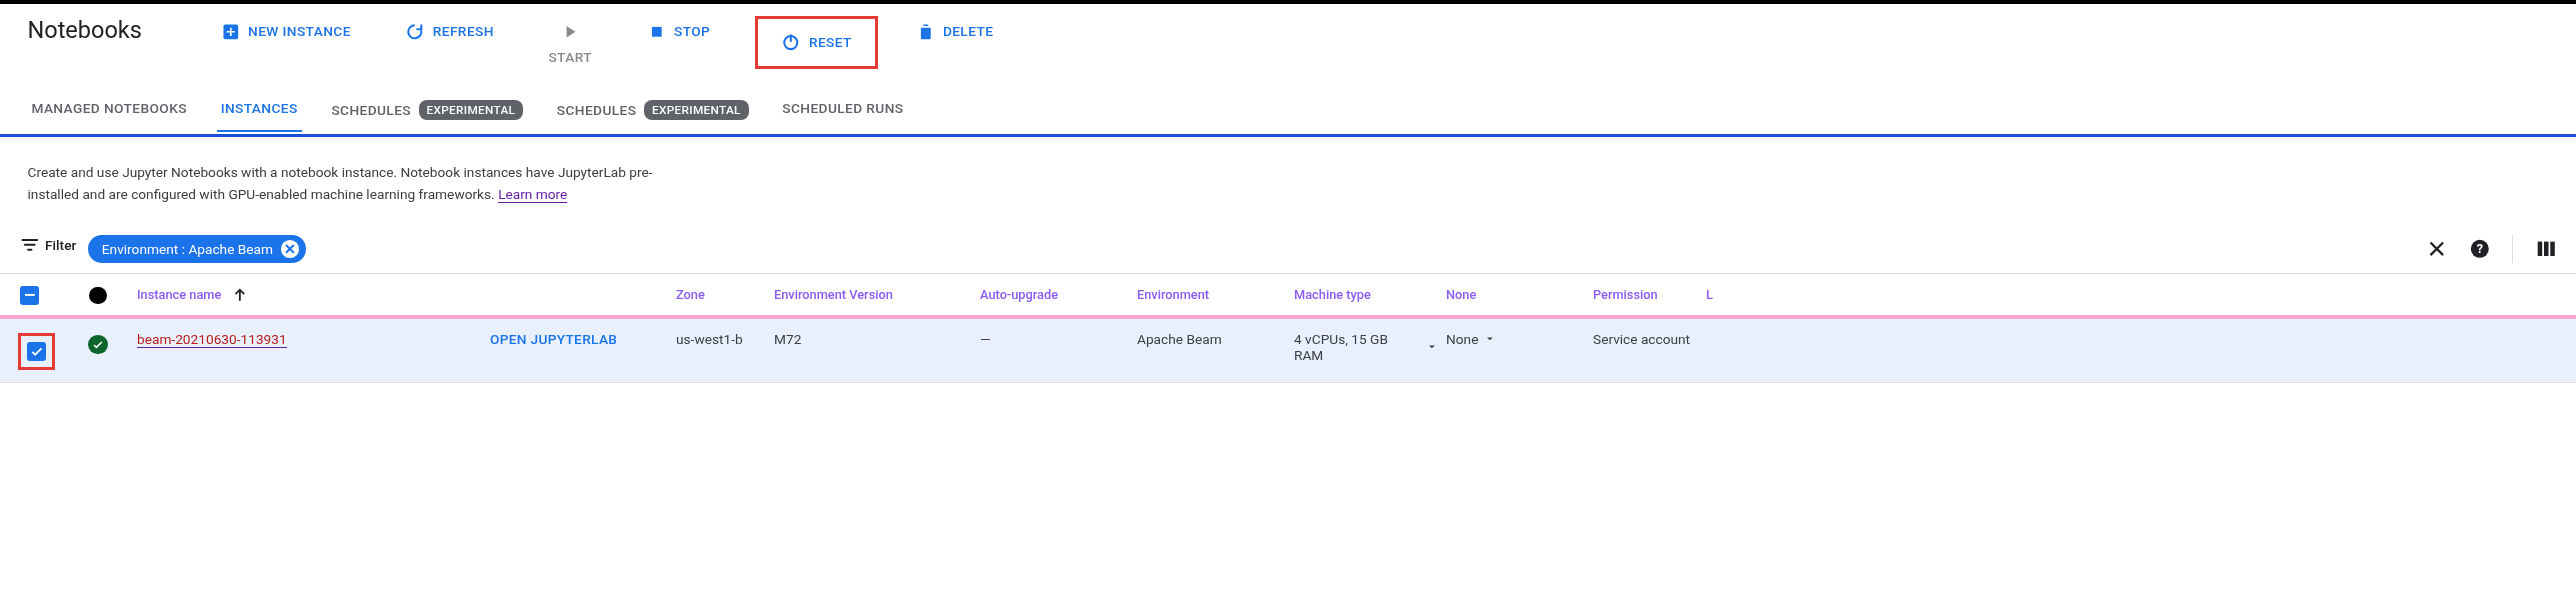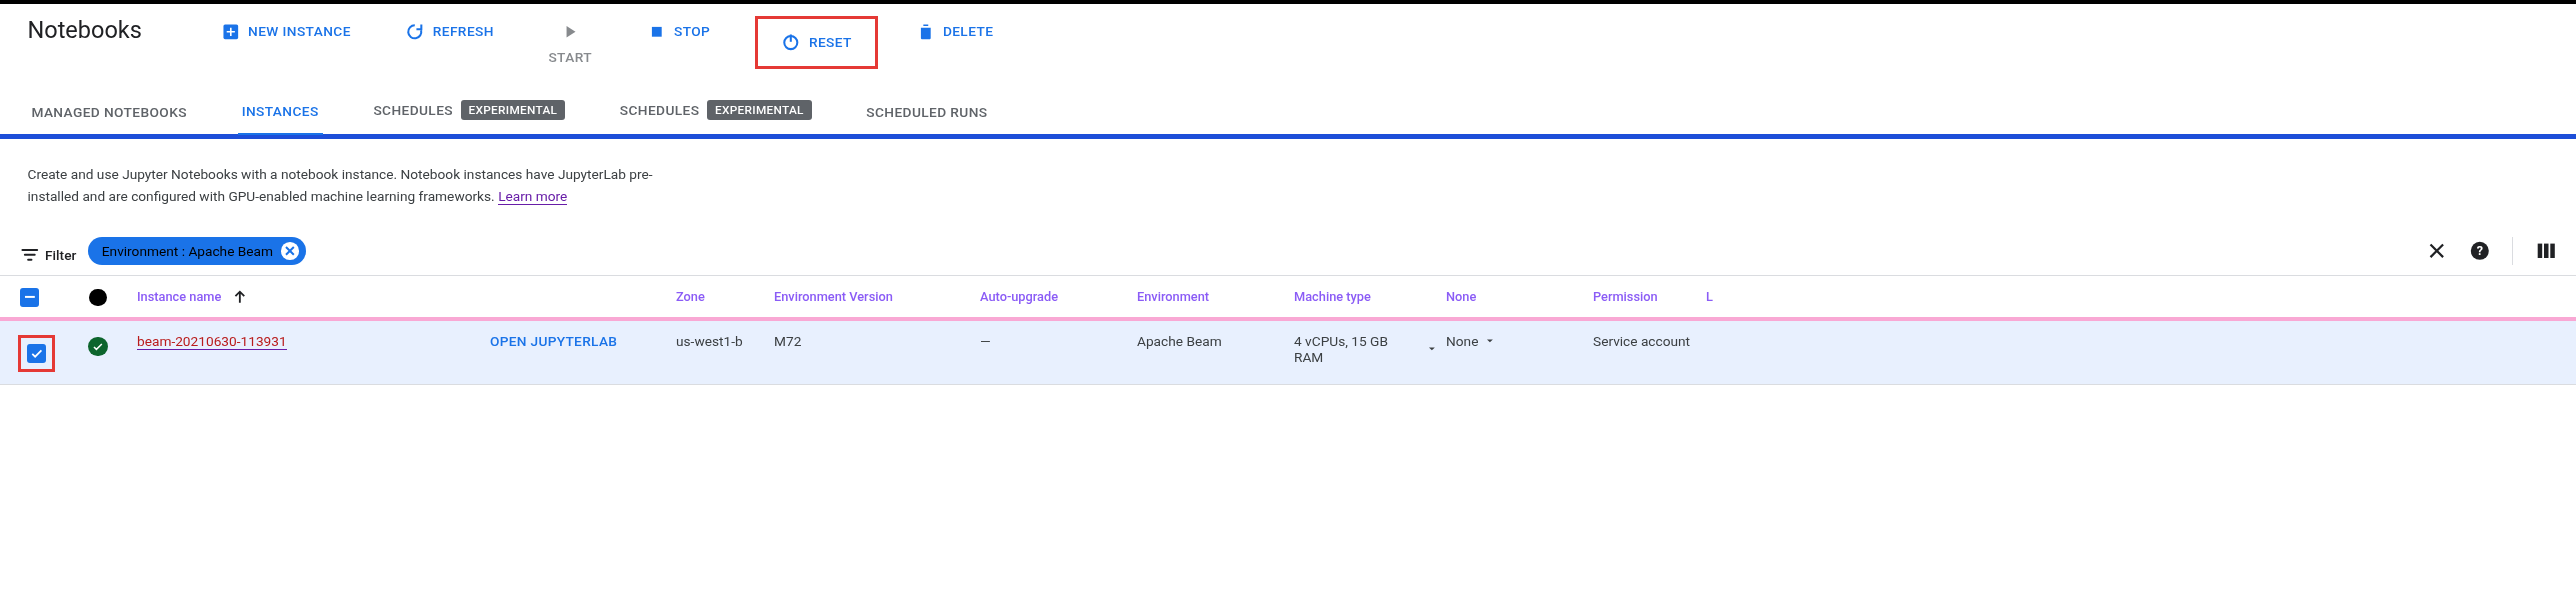--- a/index.html
+++ b/index.html
@@ -36,24 +36,24 @@
   }
   .action-btn.disabled { color: #5f6368; opacity: 0.75; flex-direction: column; }
   .action-btn svg { width: 19.6px; height: 19.6px; }
   .highlight-box {
     border: 3.9px solid #e53935;
     padding: 7.8px 13.7px;
     margin-right: 27.5px;
   }
   .tabs {
     display: flex;
-    align-items: flex-end;
+    align-items: flex-start;
     padding: 0 27.5px;
-    border-bottom: 5px solid #1d4ed8;
-    gap: 47px;
+    border-bottom: 3px solid #1d4ed8;
+    gap: 26px;
   }
   .tab {
     padding: 9.8px 3.9px 13.7px 3.9px;
     font-size: 13.7px;
     font-weight: 500;
     letter-spacing: 0.4px;
     color: #5f6368;
     cursor: pointer;
     display: inline-flex;
     align-items: center;
@@ -63,51 +63,51 @@
     color: #1a73e8;
     border-bottom: 2.9px solid #1a73e8;
     margin-bottom: -1px;
   }
   .badge {
     background: #5f6368;
     color: #fff;
     font-size: 11.8px;
     font-weight: 500;
     padding: 2.9px 7.8px;
-    border-radius: 3px;
+    border-radius: 8px;
     letter-spacing: 0.3px;
   }
   .intro {
     padding: 25.5px 27.5px 19.6px 27.5px;
     max-width: 687px;
     color: #3c4043;
     line-height: 1.6;
     font-size: 13.7px;
   }
   .intro a {
     color: #681da8;
     text-decoration: none;
     border-bottom: 1px solid #681da8;
   }
   .filter-row {
     display: flex;
-    align-items: flex-end;
+    align-items: flex-start;
     padding: 9.8px 19.6px;
     gap: 11.8px;
   }
   .filter-label {
     display: inline-flex;
     align-items: center;
     gap: 5.9px;
     font-weight: 500;
     font-size: 13.7px;
   }
   .filter-chip {
     background: #1a73e8;
-    color: #000000;
+    color: #ffffff;
     border-radius: 15.7px;
     padding: 4.9px 7.8px 4.9px 13.7px;
     font-size: 13.7px;
     display: inline-flex;
     align-items: center;
     gap: 7.8px;
   }
   .filter-chip .close-chip {
     width: 17.7px; height: 17.7px;
     background: #fff;

